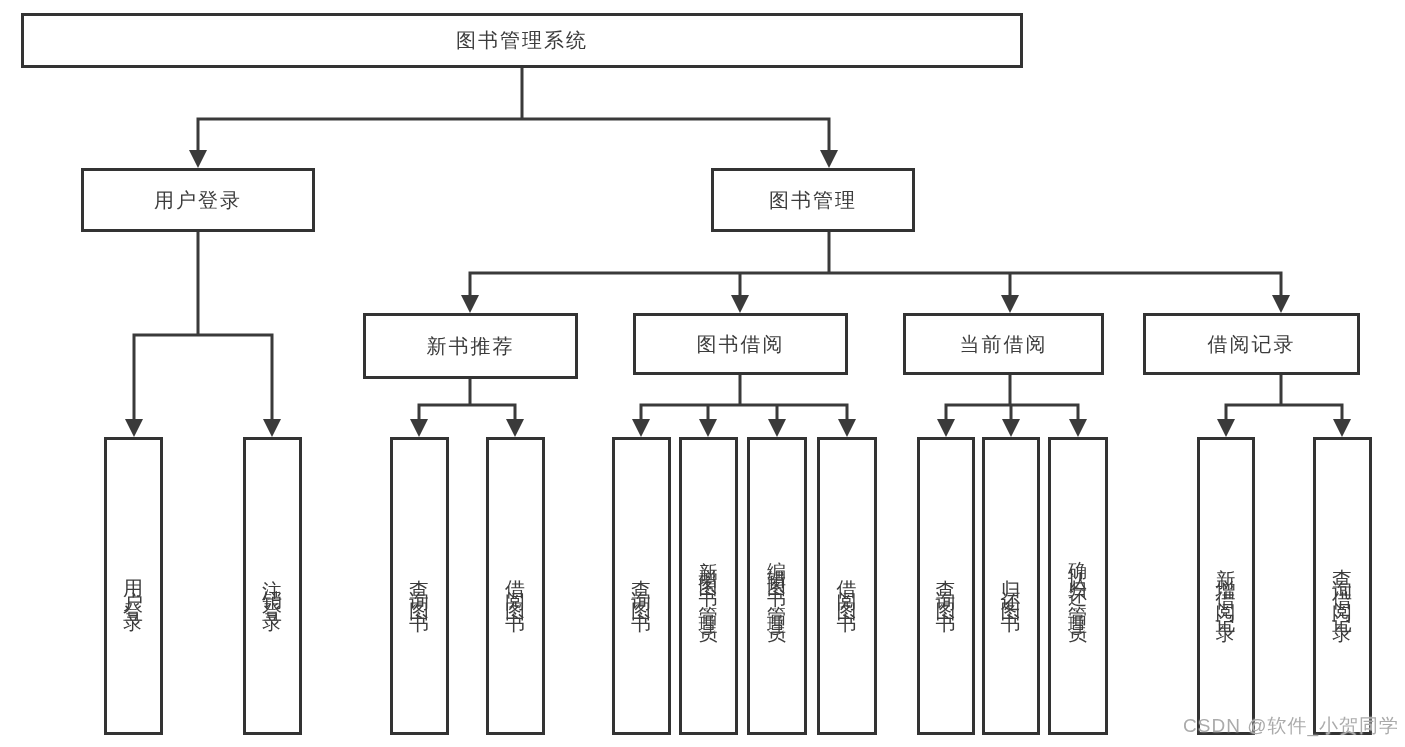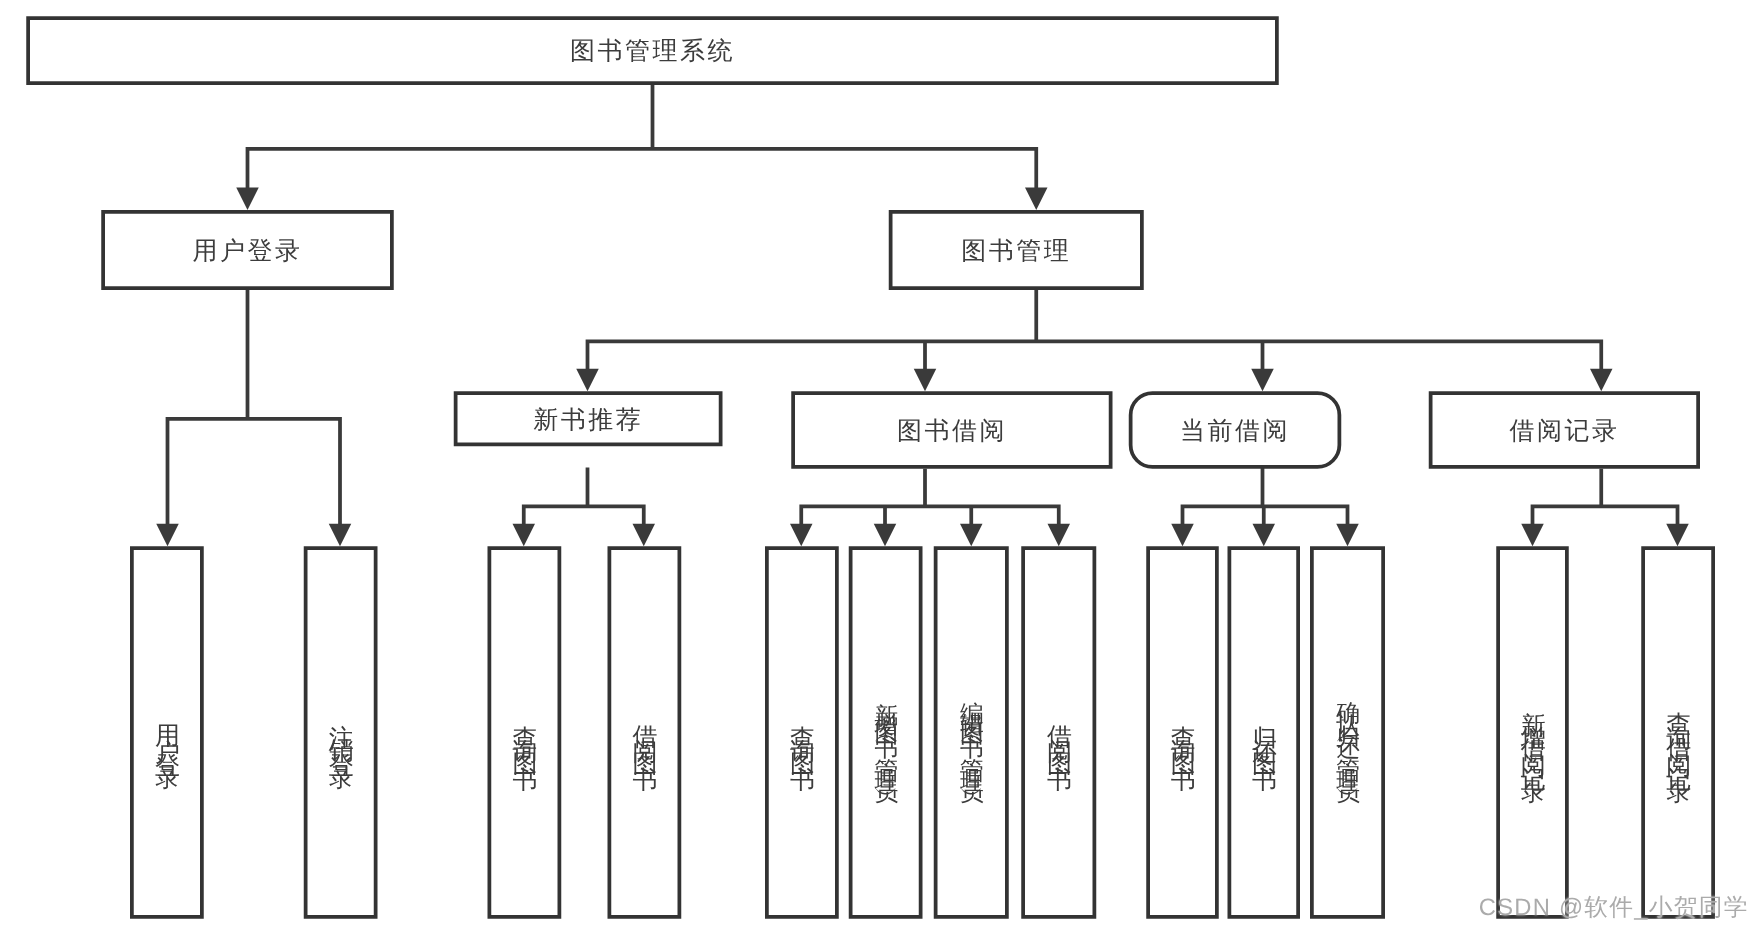--- a/index.html
+++ b/index.html
@@ -105,23 +105,23 @@
       <path d="M1217,419 h18 L1226,437 z"></path>
       <path d="M1333,419 h18 L1342,437 z"></path>
     </g>
   </svg>
 
   <div class="node" style="left:21px; top:13px; width:1002px; height:55px;">图书管理系统</div>
 
   <div class="node" style="left:81px; top:168px; width:234px; height:64px;">用户登录</div>
   <div class="node" style="left:711px; top:168px; width:204px; height:64px;">图书管理</div>
 
-  <div class="node" style="left:363px; top:313px; width:215px; height:44px;">新书推荐</div>
-  <div class="node" style="left:633px; top:313px; width:257px; height:62px;">图书借阅</div>
-  <div class="node" style="left:903px; top:313px; width:170px; height:62px;border-radius:19px;">当前借阅</div>
+  <div class="node" style="left:363px; top:313px; width:215px; height:66px;">新书推荐</div>
+  <div class="node" style="left:633px; top:313px; width:215px; height:62px;">图书借阅</div>
+  <div class="node" style="left:903px; top:313px; width:201px; height:62px;">当前借阅</div>
   <div class="node" style="left:1143px; top:313px; width:217px; height:62px;text-align:center;">借阅记录</div>
 
   <div class="leaf" style="left:104px; width:59px;">
     <span>用户登录</span>
   </div>
   <div class="leaf" style="left:243px; width:59px;">
     <span>注销登录</span>
   </div>
   <div class="leaf" style="left:390px; width:59px;">
     <span>查询图书</span>

